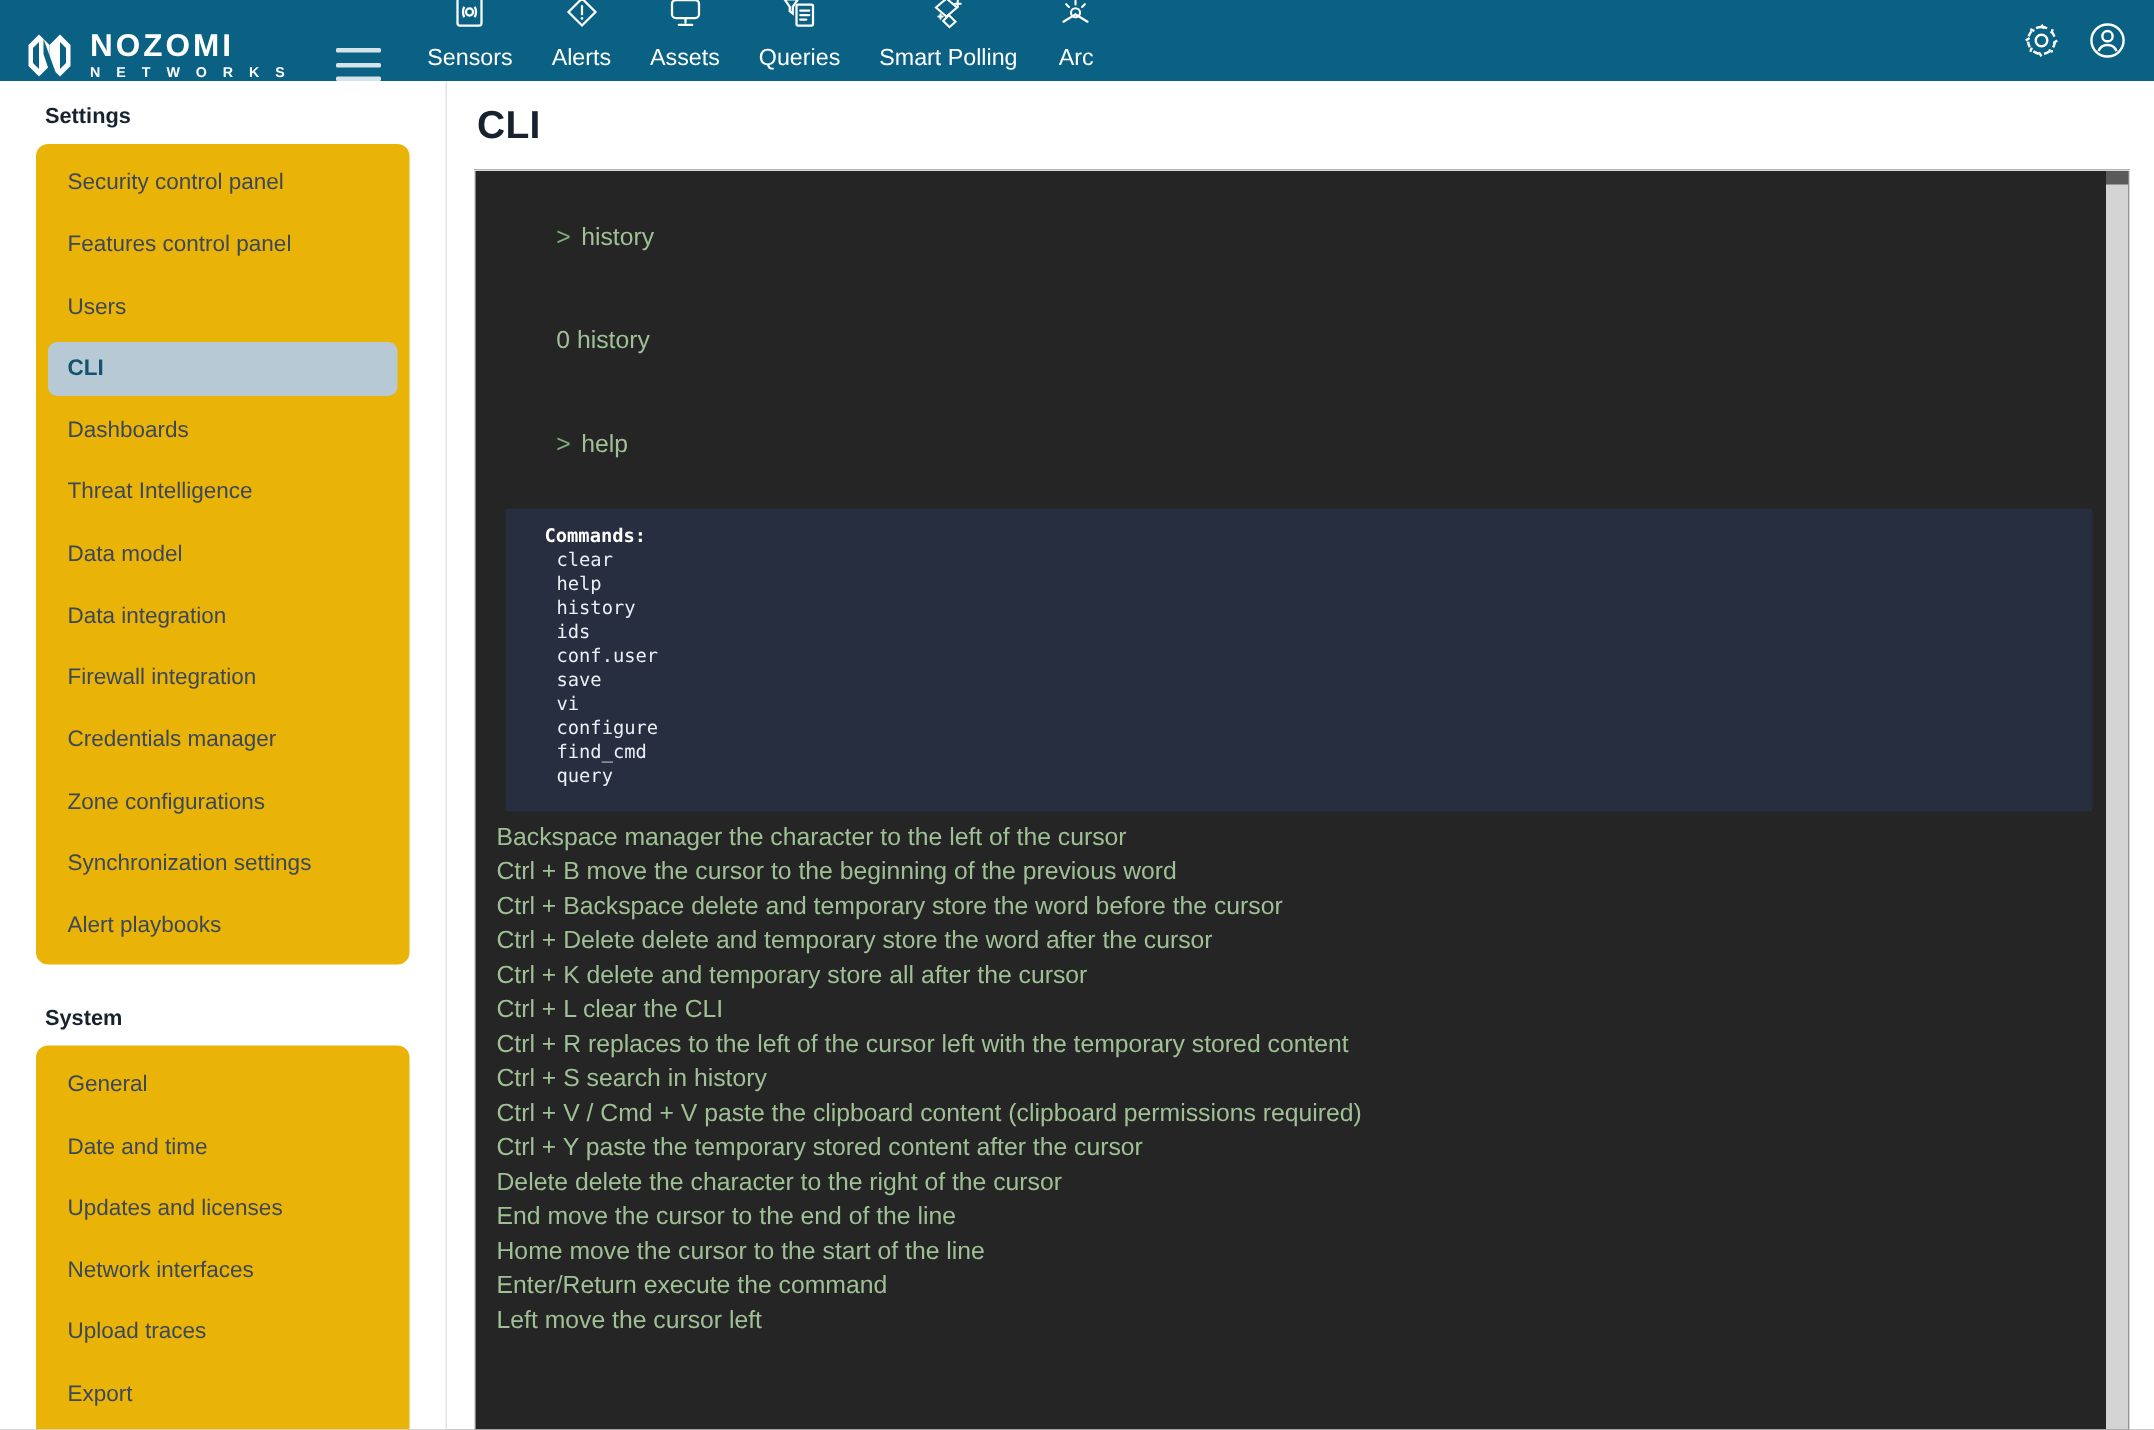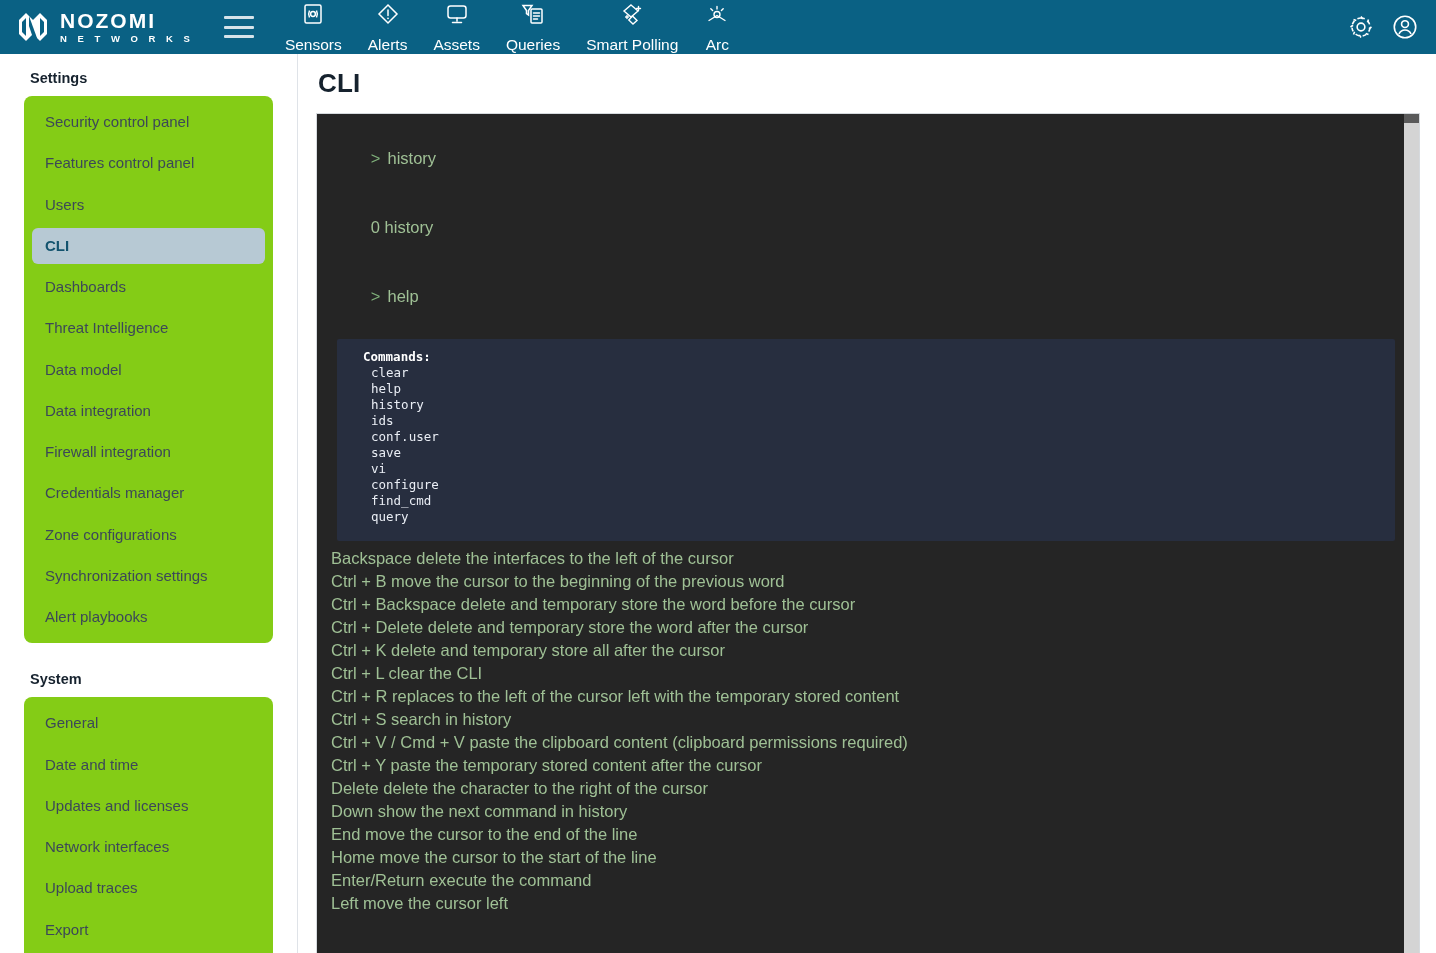--- a/index.html
+++ b/index.html
@@ -10,21 +10,21 @@
     overflow: hidden;
     background: #ffffff;
     font-family: "Liberation Sans", sans-serif;
   }
 
   
   .topbar {
     height: 54px;
     background: #0a6184;
     display: flex;
-    align-items: center;
+    align-items: flex-end;
     padding: 0 18px 0 16px;
     color: #ffffff;
     position: relative;
   }
   .brand { display: flex; align-items: center; gap: 10px; margin-right: 22px; }
   .brand-logo { width: 34px; height: 34px; flex: 0 0 34px; }
   .brand-text { display: flex; flex-direction: column; line-height: 1; }
   .brand-name {
     font-size: 21px; font-weight: 700; letter-spacing: 2.0px; color: #fff;
   }
@@ -62,21 +62,21 @@
     background: #ffffff;
     border-right: 1px solid #dfe3e8;
     padding: 16px 24px 0 24px;
     overflow: hidden;
   }
   .side-heading {
     font-size: 14.5px; font-weight: 700; color: #16222e;
     margin: 0 0 10px 6px;
   }
   .side-group {
-    background: #84cc16;
+    background: #eab308;
     border-radius: 8px;
     padding: 8px 8px;
     margin-bottom: 28px;
   }
   .side-item {
     padding: 8px 13px;
     border-radius: 6px;
     font-size: 15px;
     color: #3c4858;
     cursor: pointer;
@@ -305,32 +305,31 @@
           <div class="cmd-item">ids</div>
           <div class="cmd-item">conf.user</div>
           <div class="cmd-item">save</div>
           <div class="cmd-item">vi</div>
           <div class="cmd-item">configure</div>
           <div class="cmd-item">find_cmd</div>
           <div class="cmd-item">query</div>
         </div>
 
 
-        <div class="shortcut-line">Backspace delete the interfaces to the left of the cursor</div>
+        <div class="shortcut-line">Backspace manager the character to the left of the cursor</div>
         <div class="shortcut-line">Ctrl + B move the cursor to the beginning of the previous word</div>
         <div class="shortcut-line">Ctrl + Backspace delete and temporary store the word before the cursor</div>
         <div class="shortcut-line">Ctrl + Delete delete and temporary store the word after the cursor</div>
         <div class="shortcut-line">Ctrl + K delete and temporary store all after the cursor</div>
         <div class="shortcut-line">Ctrl + L clear the CLI</div>
         <div class="shortcut-line">Ctrl + R replaces to the left of the cursor left with the temporary stored content</div>
         <div class="shortcut-line">Ctrl + S search in history</div>
         <div class="shortcut-line">Ctrl + V / Cmd + V paste the clipboard content (clipboard permissions required)</div>
         <div class="shortcut-line">Ctrl + Y paste the temporary stored content after the cursor</div>
         <div class="shortcut-line">Delete delete the character to the right of the cursor</div>
-        <div class="shortcut-line">Down show the next command in history</div>
         <div class="shortcut-line">End move the cursor to the end of the line</div>
         <div class="shortcut-line">Home move the cursor to the start of the line</div>
         <div class="shortcut-line">Enter/Return execute the command</div>
         <div class="shortcut-line">Left move the cursor left</div>
 
       </div>
 
       <div class="scroll-track">
         <div class="scroll-thumb"></div>
       </div>

